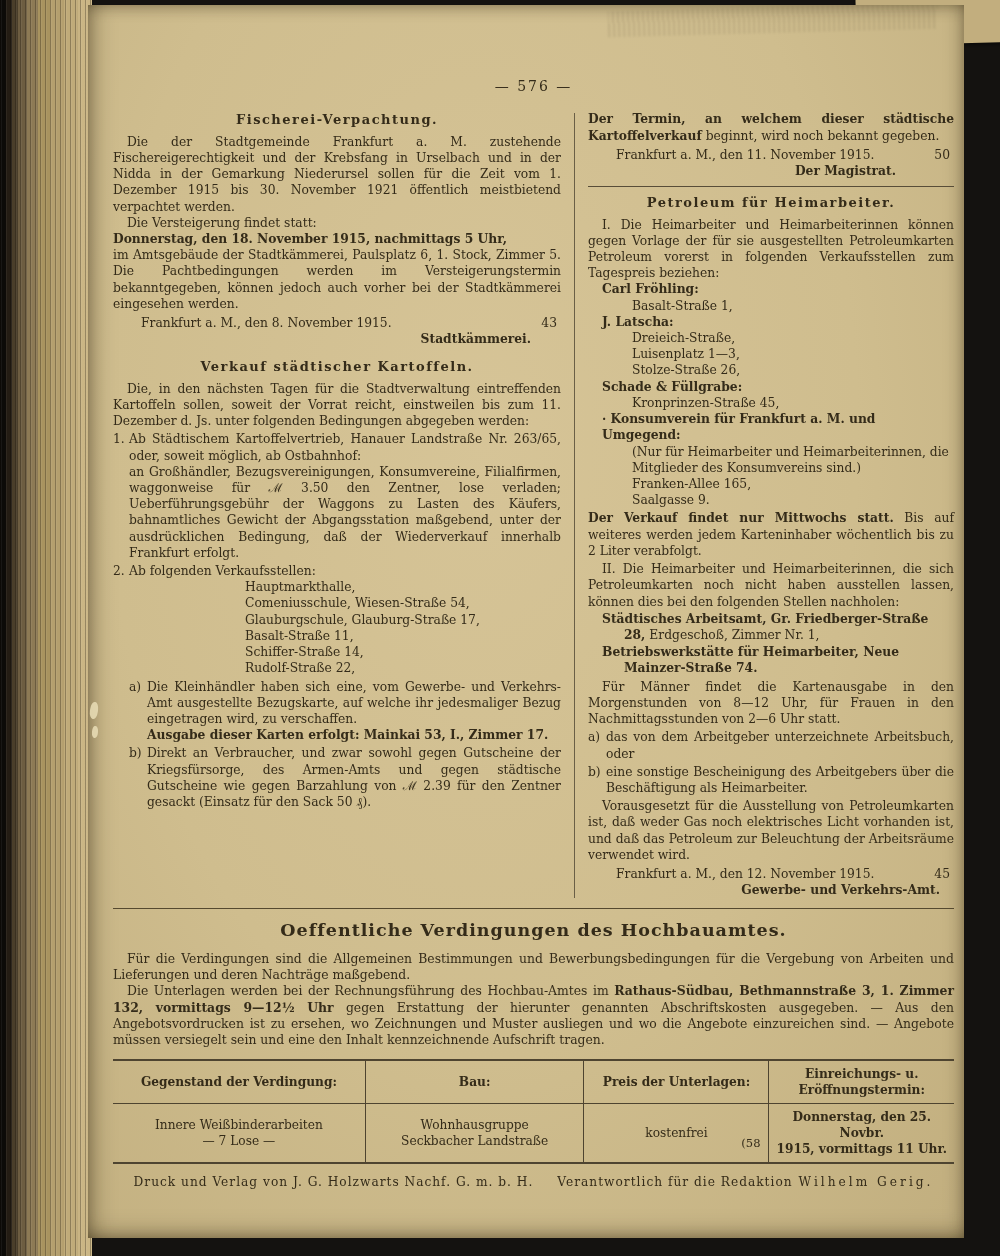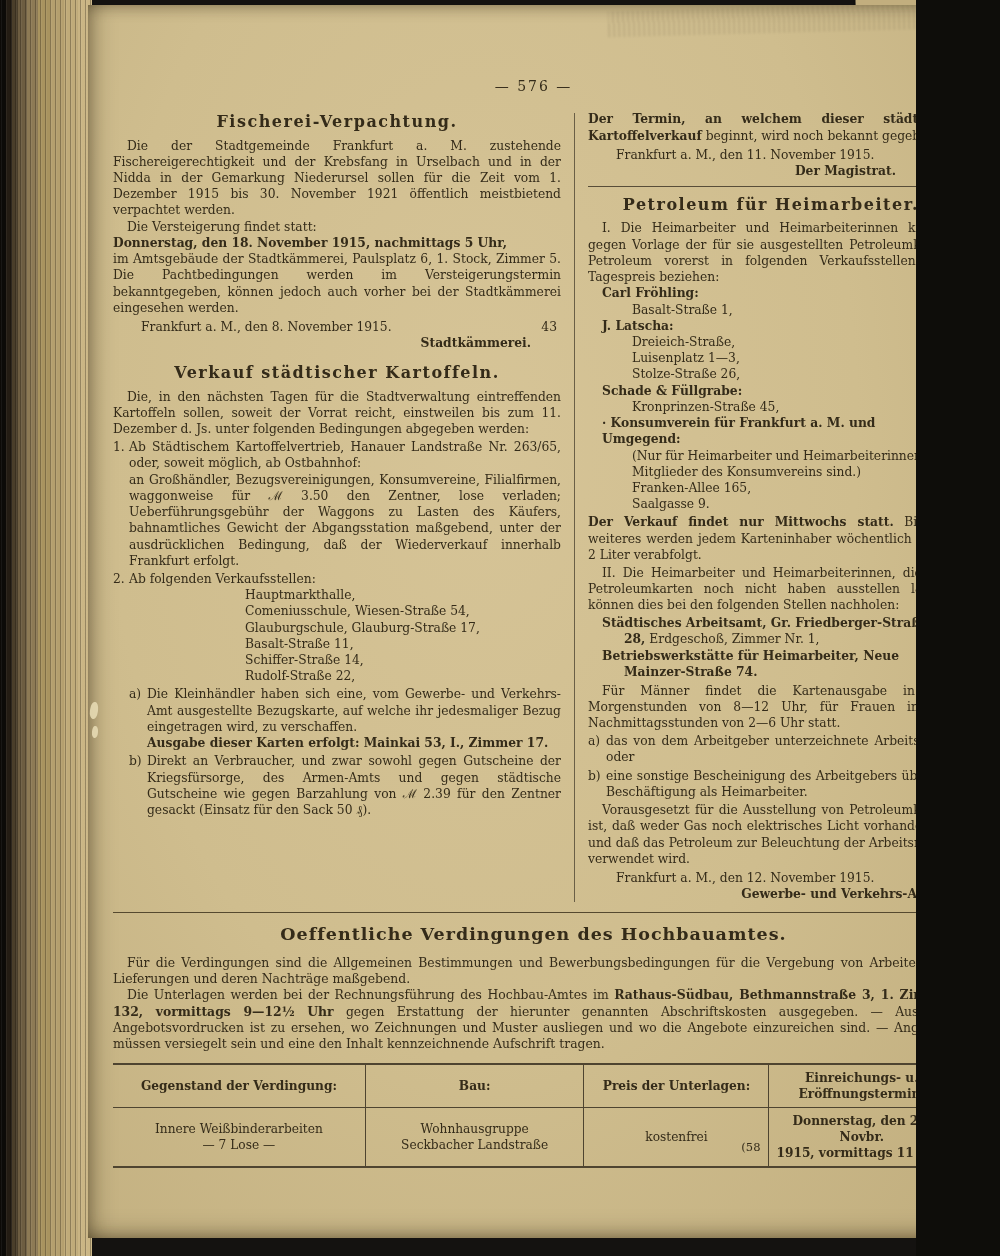--- a/index.html
+++ b/index.html
@@ -1,16 +1,16 @@
 <!DOCTYPE html>
 <html><head>
 <meta charset="utf-8">
 <style>
   html,body{margin:0;padding:0;background:#0e0d0a;}
-  .scene{position:relative;width:916px;height:1256px;background:#141210;overflow:hidden;
+  .scene{position:relative;width:1000px;height:1256px;background:#141210;overflow:hidden;
          font-family:"DejaVu Serif","Liberation Serif",serif;}
   
   .book-edges{position:absolute;left:0;top:0;width:92px;height:100%;
     background:
       repeating-linear-gradient(90deg, rgba(15,10,5,.28) 0 1px, rgba(255,255,255,.05) 1px 2px, transparent 2px 5px),
       linear-gradient(90deg,#0c0b08 0,#0c0b08 6px,#241d14 6px,#241d14 12px,#4a3e2a 12px,#4a3e2a 18px,
         #6d5d41 18px,#6d5d41 27px,#8d7a55 27px,#8d7a55 38px,#a8935f 38px,#a8935f 50px,
         #b49f6e 50px,#b49f6e 64px,#c0ab79 64px,#c0ab79 78px,#c9b483 78px,#ccb786 92px);
   }
   .corner-page{position:absolute;left:856px;top:-6px;width:150px;height:50px;background:#c2ae7e;
@@ -33,21 +33,21 @@
 
   .columns{display:flex;margin-top:16px;}
   .col-left{width:448px;}
   .col-divider{width:1px;background:#6a5f46;margin:2px 13px 0 13px;align-self:stretch;}
   .col-right{flex:1;min-width:0;}
 
   p{margin:0;text-align:justify;text-indent:14px;}
   p.no-indent{text-indent:0;}
   .mt{margin-top:2px;}
   .bold-line,b{font-weight:bold;}
-  .sec-title{text-align:center;font-weight:bold;font-size:16px;letter-spacing:1.5px;margin:11px 0 5px;}
+  .sec-title{text-align:center;font-weight:bold;font-size:13px;letter-spacing:1.5px;margin:11px 0 5px;}
   .sec-title.first{margin-top:0;}
 
   .dateline{display:flex;margin-top:3px;}
   .dl-text{text-indent:14px;padding-left:14px;}
   .dl-num{margin-left:auto;padding-right:4px;}
   .sig{text-align:right;font-weight:bold;}
   .sig-kaemmerei{padding-right:30px;}
   .sig-magistrat{padding-right:58px;}
   .sig-gewerbe{padding-right:14px;}
 
@@ -256,15 +256,18 @@
               <span class="price-note">(58</span>
             </td>
             <td>
               <div class="bold">Donnerstag, den 25. Novbr.</div>
               <div class="bold">1915, vormittags 11 Uhr.</div>
             </td>
           </tr>
         </tbody>
       </table>
 
+      <div class="footer">
+        <span>Druck und Verlag von J. G. Holzwarts Nachf. G. m. b. H.</span><span class="gap">Verantwortlich für die Redaktion</span><span class="sperr">Wilhelm Gerig.</span>
+      </div>
     </div>
   </div>
 </div>
 
 </body></html>

